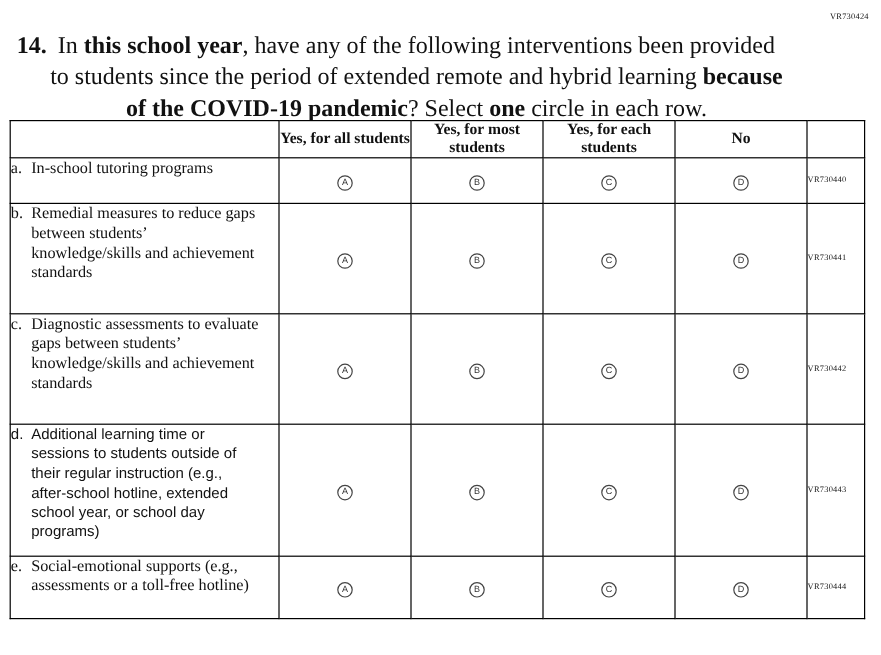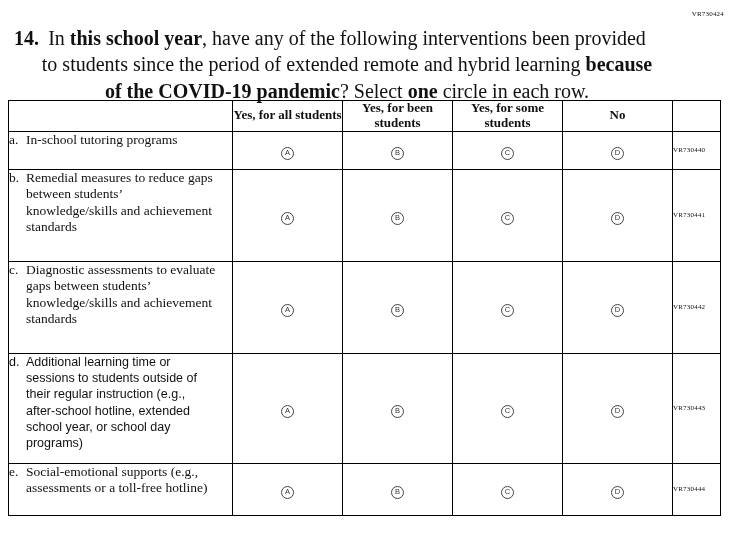--- a/index.html
+++ b/index.html
@@ -92,22 +92,22 @@
       <col style="width:110px">
       <col style="width:110px">
       <col style="width:110px">
       <col style="width:110px">
       <col style="width:48px">
     </colgroup>
     <thead>
       <tr>
         <th class="h"></th>
         <th class="h">Yes, for all students</th>
-        <th class="h">Yes, for been students</th>
-        <th class="h">Yes, for some students</th>
+        <th class="h">Yes, for most students</th>
+        <th class="h">Yes, for each students</th>
         <th class="h">No</th>
         <th class="h"></th>
       </tr>
     </thead>
     <tbody>
 
       <tr class="row-a">
         <td class="label-cell">
           <div class="row-label">
             <span class="row-letter">a.</span>

